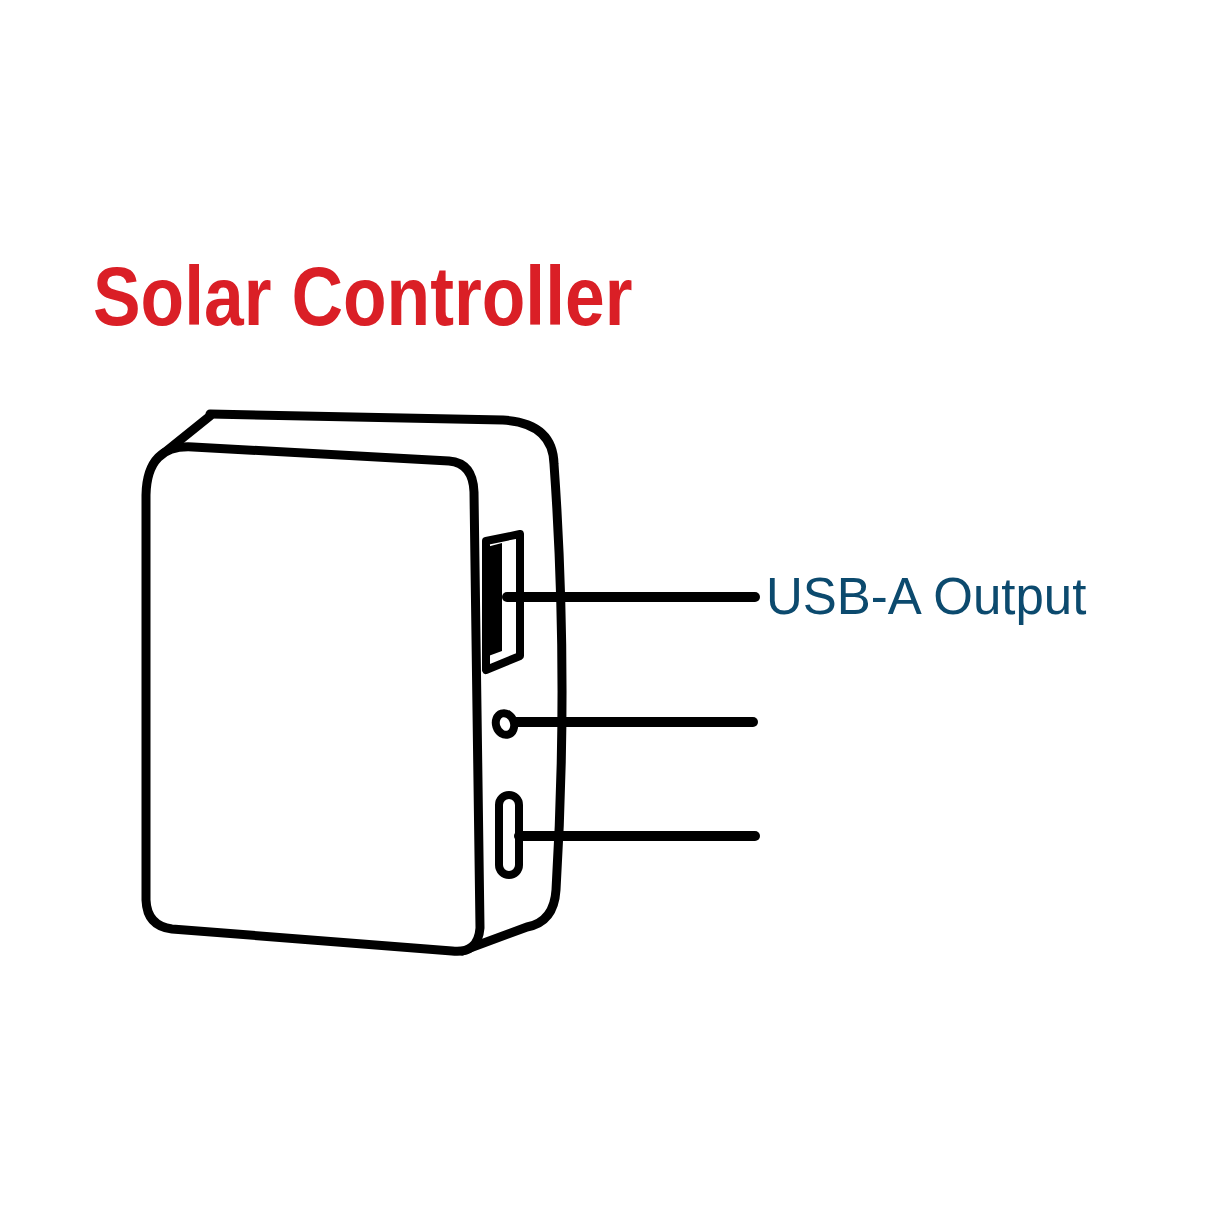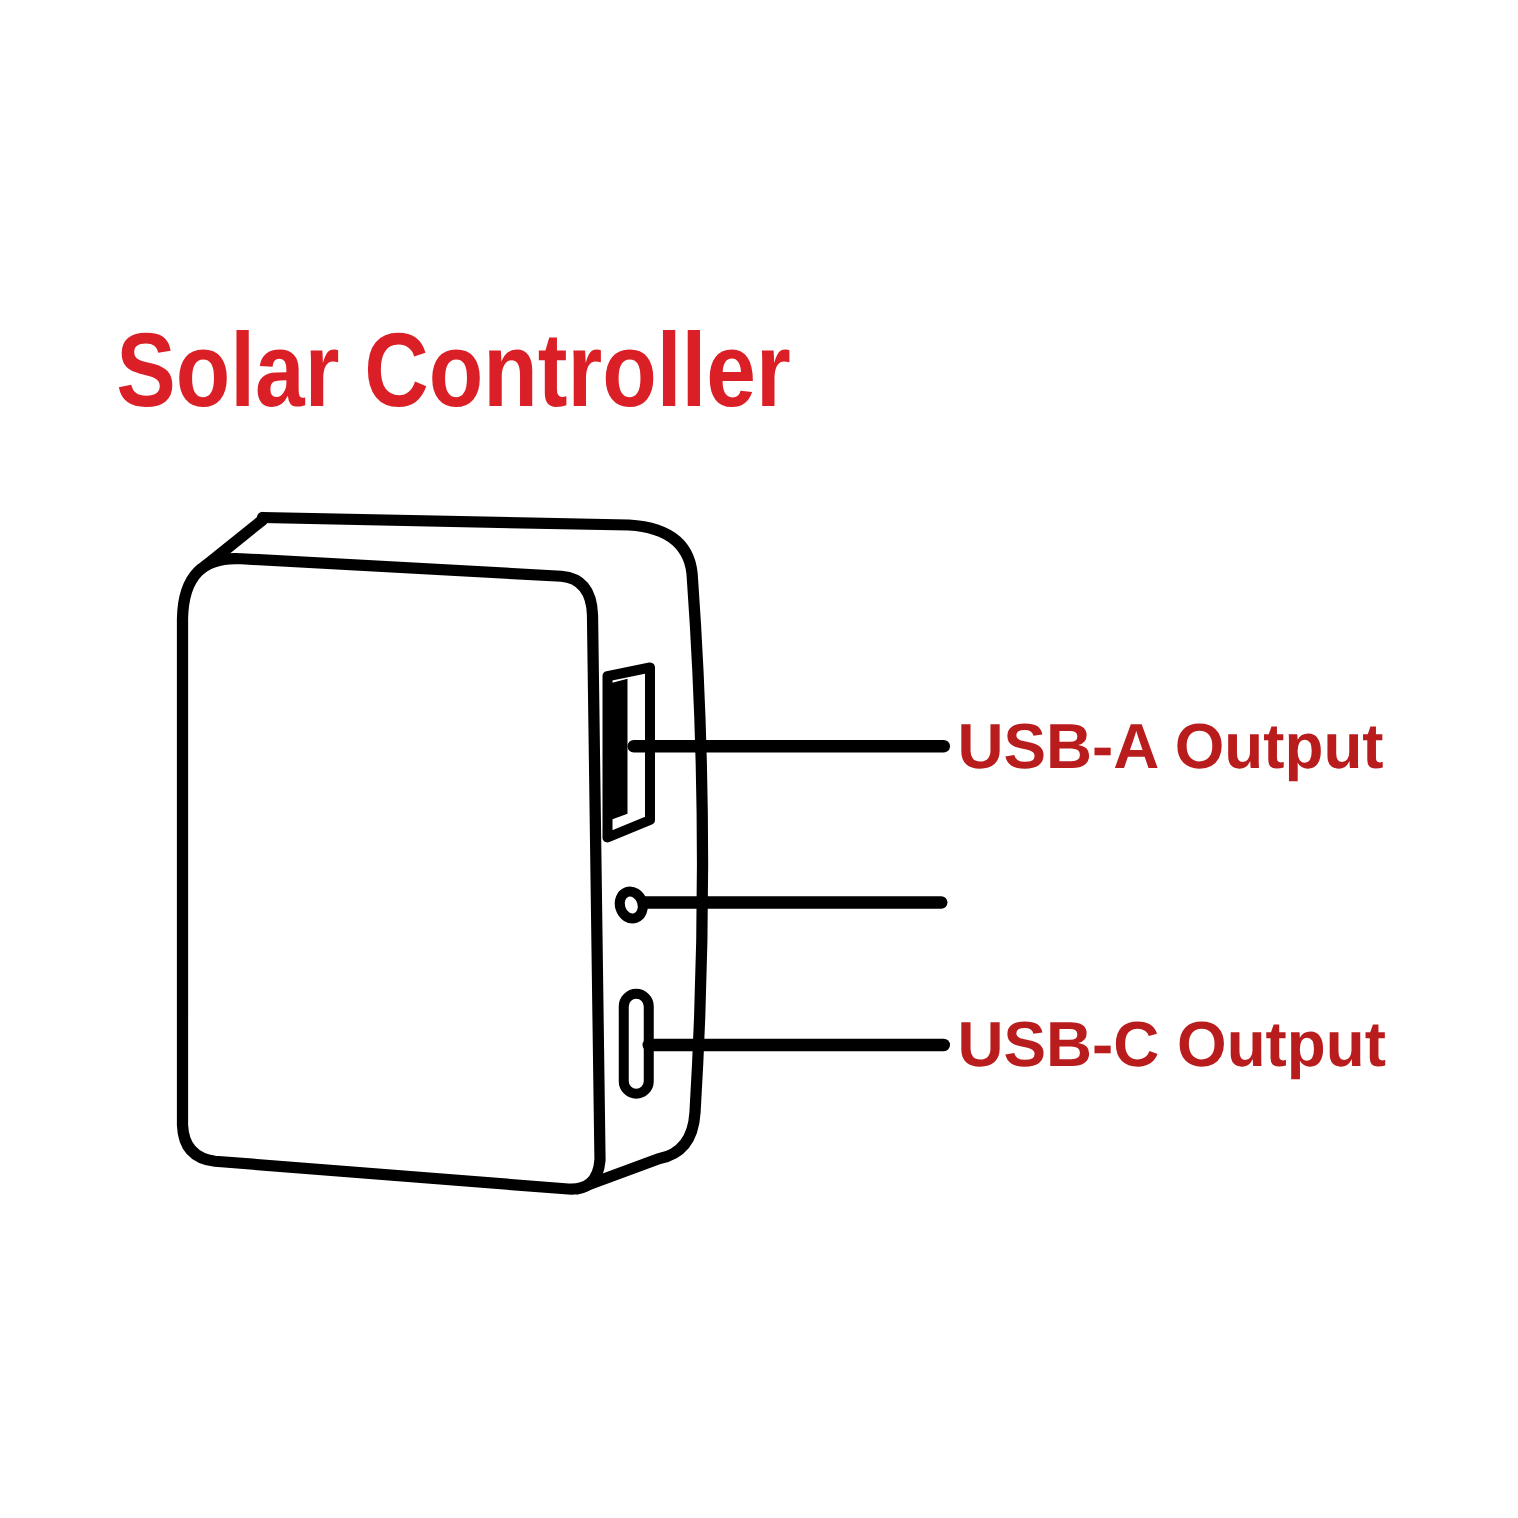--- a/index.html
+++ b/index.html
@@ -35,23 +35,22 @@
     top: 0;
     width: 1214px;
     height: 1214px;
   }
   .callout-label {
     position: absolute;
     left: 766px;
     font-size: 51px;
     line-height: 52px;
     height: 52px;
-    color: #b91c1c;
+    color: #0c4a6e;
     white-space: nowrap;
-    font-weight: bold;
   }
   .label-usb-a { top: 571px; }
   .label-power { top: 696px; }
   .label-usb-c { top: 810px; }
 </style>
 </head>
 <body>
 
 <div class="canvas">
 
@@ -71,15 +70,14 @@
     <ellipse cx="505" cy="724" rx="9" ry="11" transform="rotate(-18 505 724)" stroke-width="8" fill="#ffffff"></ellipse>
 
     <rect x="499" y="795" width="20" height="80" rx="10" stroke-width="8" fill="#ffffff"></rect>
 
     <line x1="507" y1="597" x2="755" y2="597" stroke-width="10"></line>
     <line x1="516" y1="722" x2="753" y2="722" stroke-width="10"></line>
     <line x1="519" y1="836" x2="755" y2="836" stroke-width="10"></line>
   </svg>
 
   <div class="callout-label label-usb-a">USB-A Output</div>
-  <div class="callout-label label-usb-c">USB-C Output</div>
 
 </div>
 
 </body></html>

